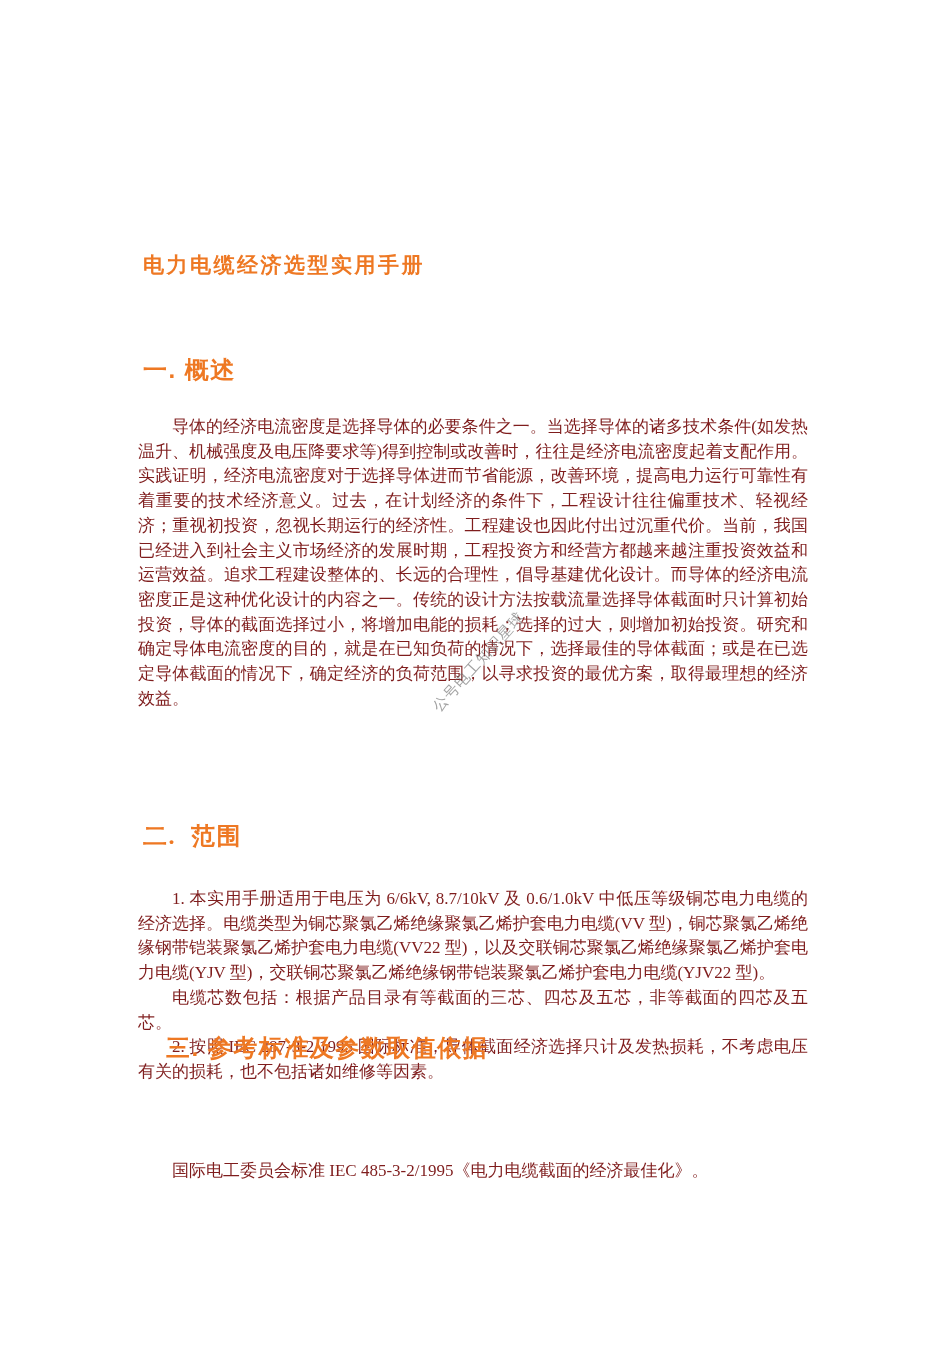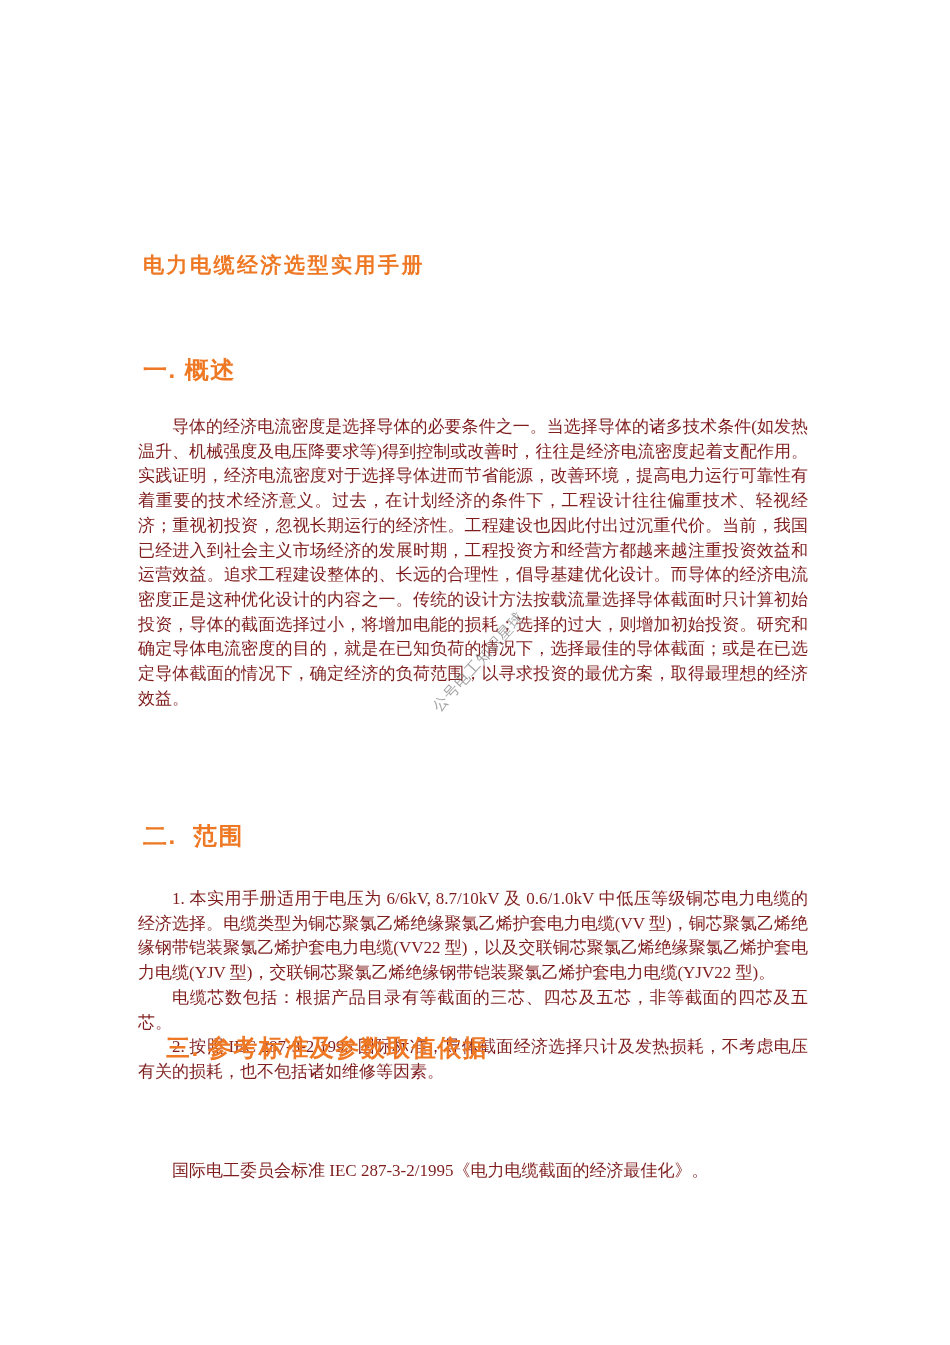--- a/index.html
+++ b/index.html
@@ -32,21 +32,21 @@
     left: 143px;
     margin: 0;
     font-family: "Liberation Sans", "DejaVu Sans", sans-serif;
     font-weight: bold;
     font-size: 24px;
     letter-spacing: 1.5px;
     color: var(--accent, #ee7823);
     white-space: pre;
   }
   #heading-overview   { top: 354px; }
-  #heading-scope      { top: 820px; }
+  #heading-scope      { top: 820px; font-family: Liberation Serif, serif; }
   #heading-standards  { top: 1032px; margin-left: 23px; }
   .body-block {
     position: absolute;
     left: 138px;
     width: 670px;
     font-size: 17px;
     line-height: 24.7px;
     color: #7f1d1d;
     text-align: justify;
     text-justify: inter-character;
@@ -89,18 +89,18 @@
 
   <div class="body-block" id="body-scope">
     <p>1. 本实用手册适用于电压为 6/6kV, 8.7/10kV 及 0.6/1.0kV 中低压等级铜芯电力电缆的经济选择。电缆类型为铜芯聚氯乙烯绝缘聚氯乙烯护套电力电缆(VV 型)，铜芯聚氯乙烯绝缘钢带铠装聚氯乙烯护套电力电缆(VV22 型)，以及交联铜芯聚氯乙烯绝缘聚氯乙烯护套电力电缆(YJV 型)，交联铜芯聚氯乙烯绝缘钢带铠装聚氯乙烯护套电力电缆(YJV22 型)。</p>
     <p>电缆芯数包括：根据产品目录有等截面的三芯、四芯及五芯，非等截面的四芯及五芯。</p>
     <p>2. 按照 IEC 287-3-2/1995 国际标准，导体截面经济选择只计及发热损耗，不考虑电压有关的损耗，也不包括诸如维修等因素。</p>
   </div>
 
   <h2 class="sec-heading" id="heading-standards">三. 参考标准及参数取值依据</h2>
 
   <div class="body-block" id="body-standards">
-    <p>国际电工委员会标准 IEC 287-3-2/1995《电力电缆截面的经济最佳化》。</p>
+    <p>国际电工委员会标准 IEC 485-3-2/1995《电力电缆截面的经济最佳化》。</p>
   </div>
 
   <div class="watermark">公号电工知识星球</div>
 
 </div>
 
 </body></html>

